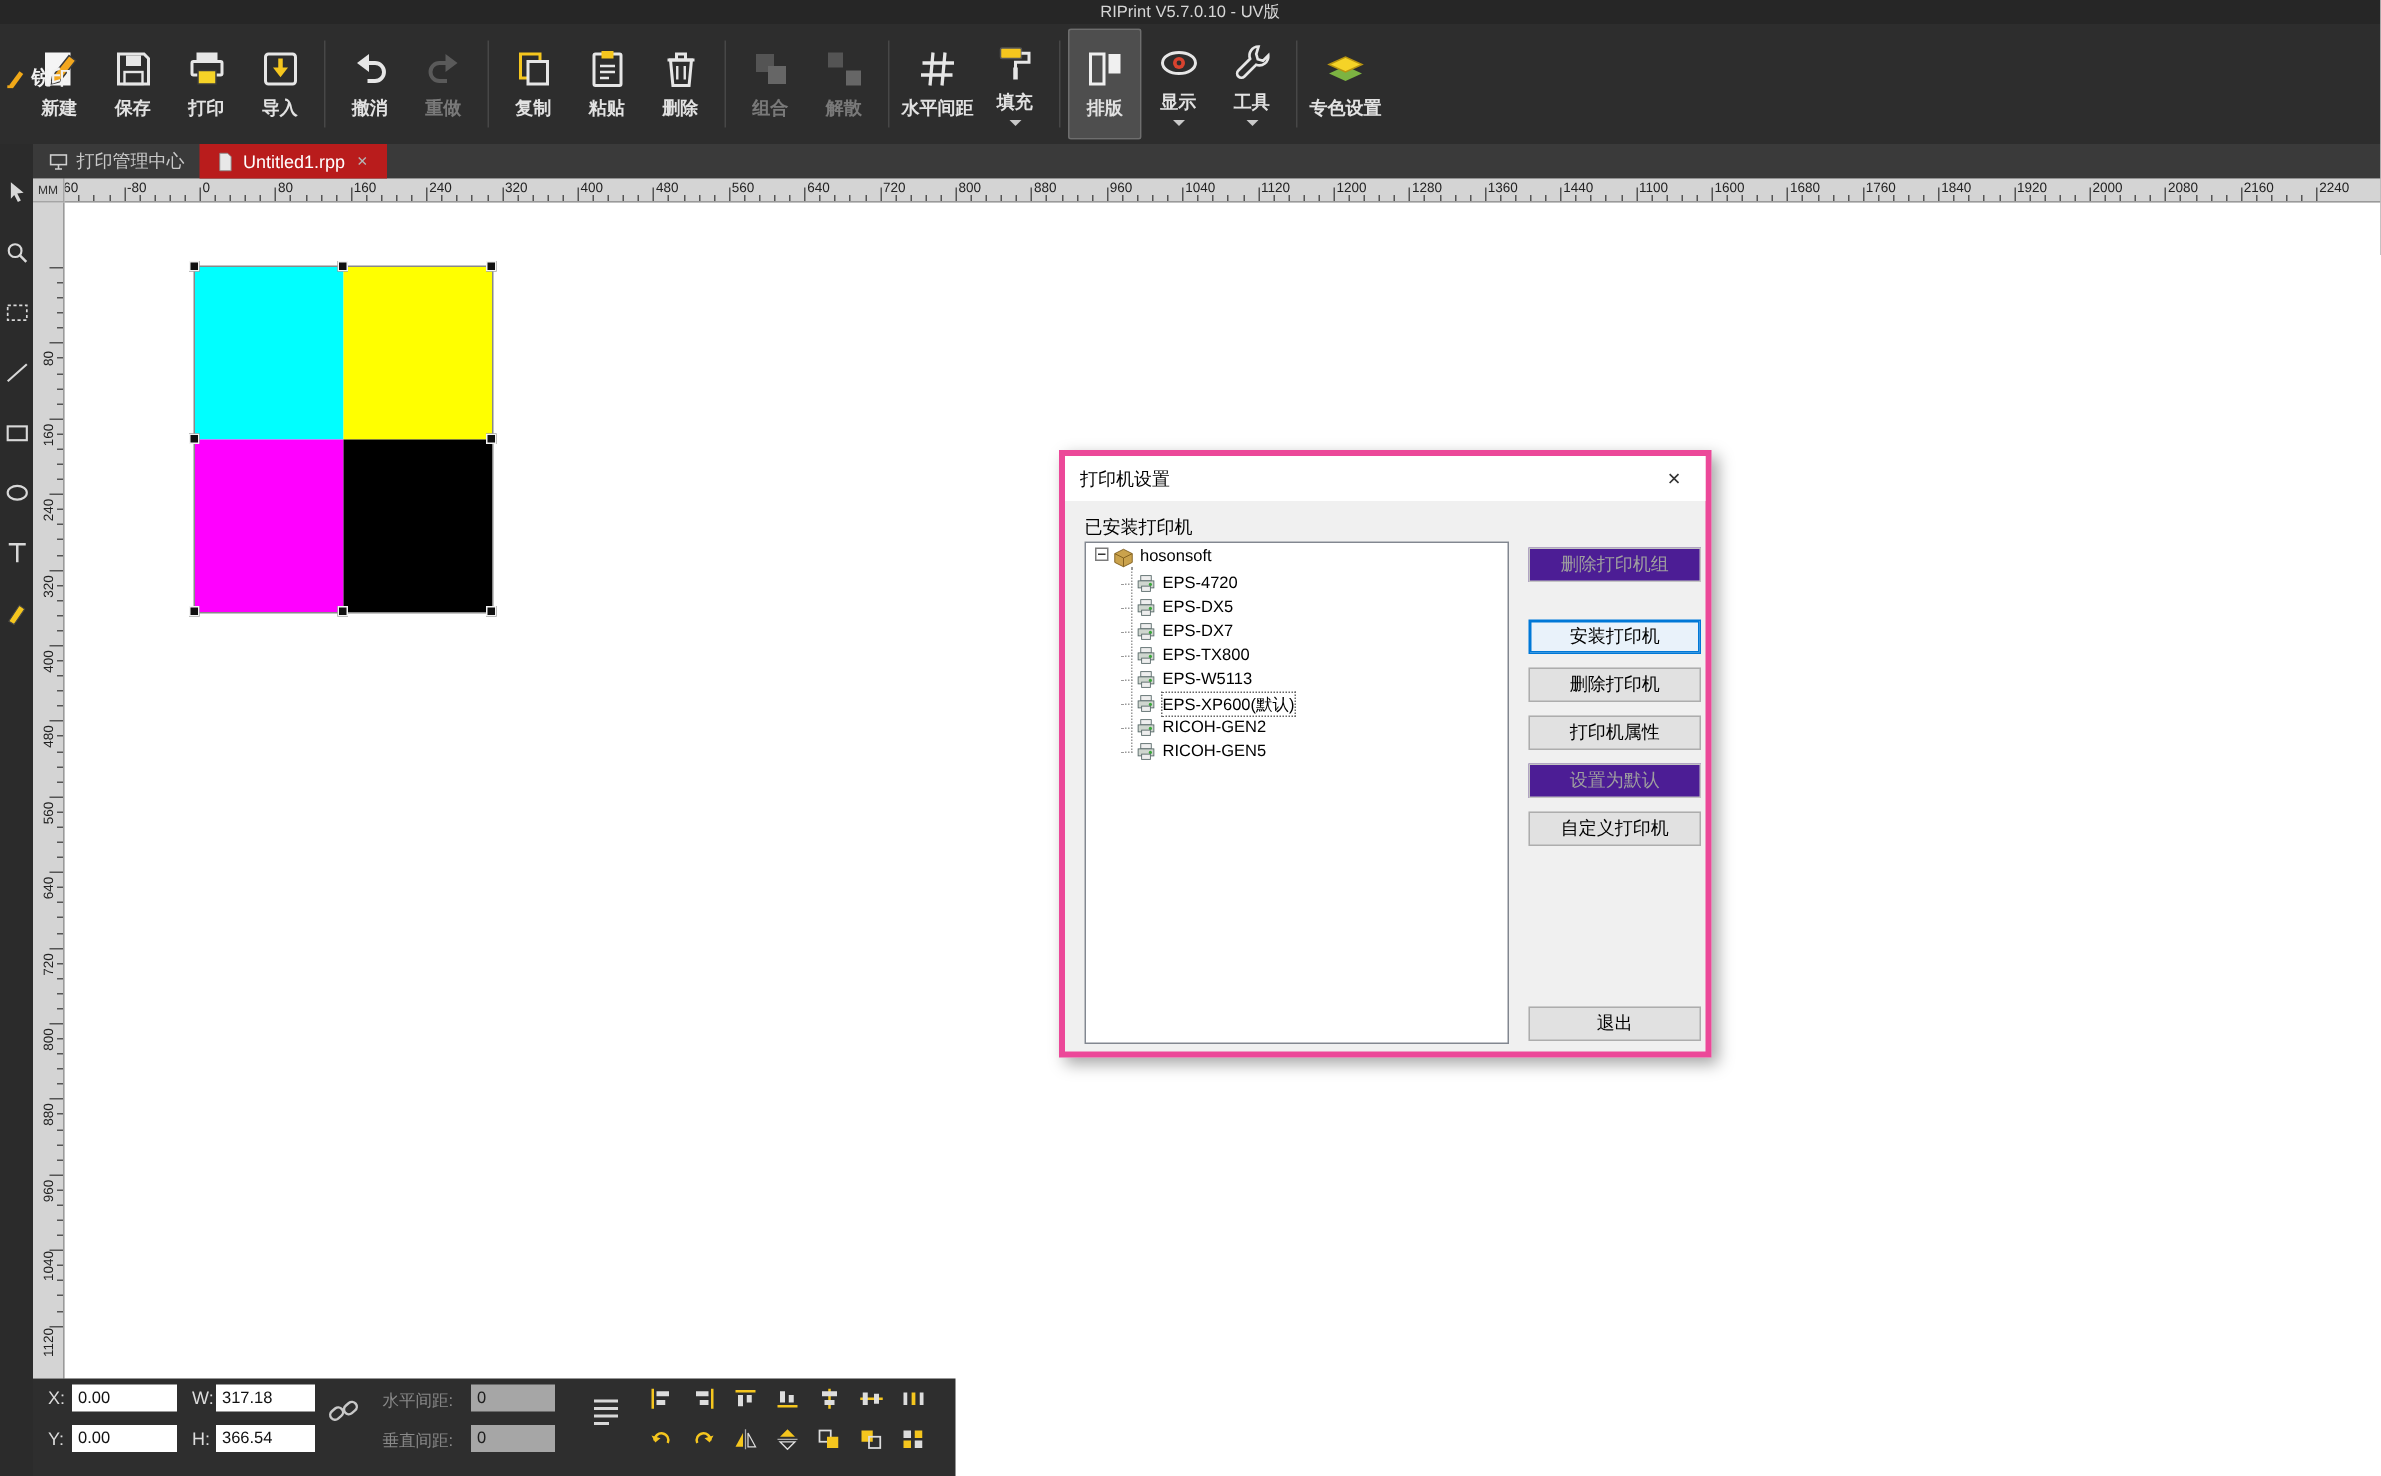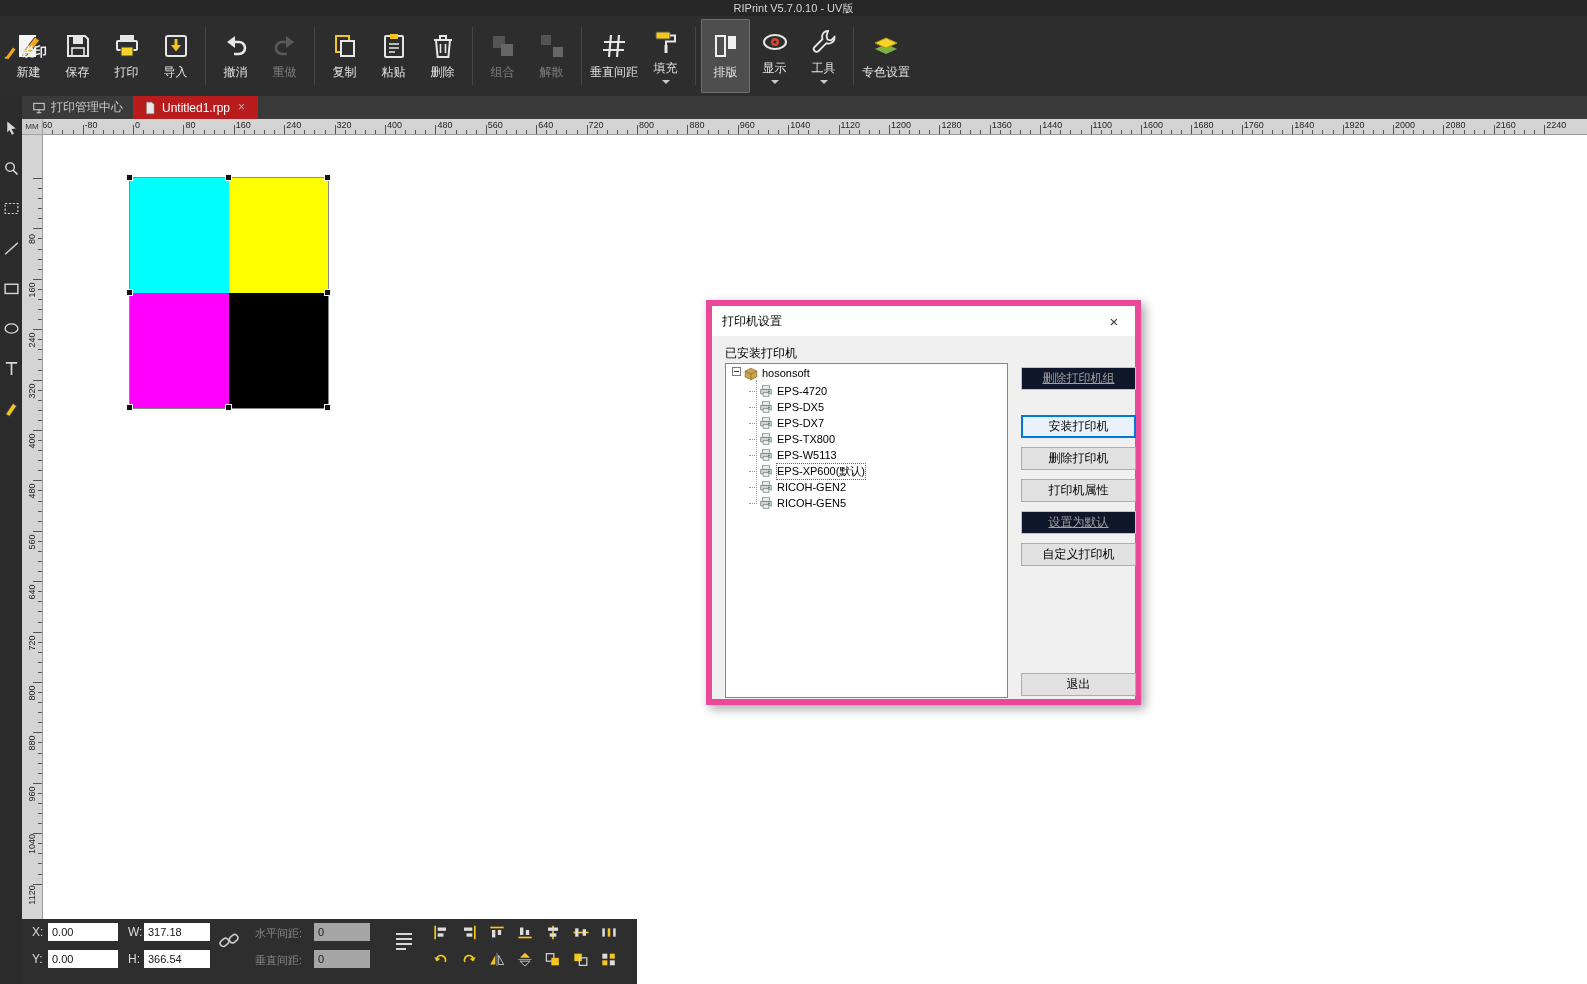--- a/index.html
+++ b/index.html
@@ -8,21 +8,21 @@
 
   
   .titlebar{position:absolute;left:0;top:0;width:100%;height:16px;background:#262626;color:#d6d6d6;
     font-size:11px;text-align:center;line-height:16px;z-index:40;}
   .logo{position:absolute;left:3px;top:0;height:18px;display:flex;align-items:center;gap:3px;
     color:#f2f2f2;font-weight:bold;font-size:13px;z-index:41;margin-top:43px;}
   .logo .icon{width:15px;height:15px;}
 
   
   .toolbar{position:absolute;left:0;top:16px;width:100%;height:80px;background:#2d2d2d;
-    display:flex;align-items:center;padding-left:4px;z-index:30;}
+    display:flex;align-items:center;padding-left:15px;z-index:30;font-weight:bold;}
   .tb-item{min-width:49px;height:74px;display:flex;flex-direction:column;align-items:center;
     justify-content:center;gap:4px;color:#e2e2e2;font-size:12px;padding:0 3px;border-radius:2px;}
   .tb-item .icon{width:28px;height:28px;}
   .tb-item.active{background:#4e4e4e;box-shadow:inset 0 0 0 1px #6e6e6e;}
   .tb-item.disabled{opacity:.42;}
   .tb-sep{width:1px;height:58px;background:#474747;margin:0 5px;flex:0 0 1px;}
   .dd{width:0;height:0;border-left:4px solid transparent;border-right:4px solid transparent;
     border-top:4px solid #c9c9c9;margin-top:-1px;}
 
   
@@ -63,42 +63,42 @@
   .sb-label{position:absolute;color:#dcdcdc;font-size:12px;}
   .sb-label.dim{color:#8a8a8a;font-size:11px;}
   .sb-input{position:absolute;height:18px;border:none;background:#fff;font-size:11px;padding:0 4px;color:#111;outline:none;}
   .sb-input.dim{background:#a6a6a6;color:#1d1d1d;}
   .sb-icon{position:absolute;}
   .sb-btn{position:absolute;width:26px;height:18px;display:flex;align-items:center;justify-content:center;background:transparent;border:none;}
   .sb-btn .icon{width:18px;height:15px;}
 
   
   .dialog{position:absolute;left:706px;top:300px;width:435px;height:405px;background:#f0f0f0;
-    border:6px solid #ec4899;box-shadow:4px 4px 10px rgba(0,0,0,.35);z-index:50;font-size:12px;}
+    border:4px solid #ec4899;box-shadow:4px 4px 10px rgba(0,0,0,.35);z-index:50;font-size:12px;}
   .dlg-title{height:30px;background:#ffffff;display:flex;align-items:center;padding-left:10px;color:#000;}
   .dlg-close{position:absolute;right:1px;top:1px;width:40px;height:28px;display:flex;align-items:center;
     justify-content:center;color:#333;font-size:15px;}
   .dlg-close::before{content:'×';}
   .dlg-label{position:absolute;left:13px;top:39px;color:#000;}
   .tree{position:absolute;left:13px;top:57px;width:283px;height:335px;background:#fff;
     border:1px solid #828790;padding-top:3px;font-size:11px;color:#000;overflow:hidden;}
   .tree-row{height:16px;display:flex;}
   .expander{width:9px;height:9px;border:1px solid #7c7c7c;background:#fff;margin:0 3px 0 6px;position:relative;flex:0 0 9px;}
   .expander::after{content:'';position:absolute;left:1px;right:1px;top:3px;height:1px;background:#333;}
   .tree .icon{width:14px;height:14px;margin-right:4px;flex:0 0 14px;}
   .tree-children{position:relative;}
   .tree-children::before{content:'';position:absolute;left:30px;top:-3px;bottom:7px;border-left:1px dotted #9a9a9a;}
   .tree-child{height:16px;display:flex;align-items:center;padding-left:23px;}
   .tree-child .stub{width:8px;border-top:1px dotted #9a9a9a;margin-right:2px;flex:0 0 8px;}
   .tlabel{white-space:nowrap;}
   .tlabel.focused{outline:1px dotted #666;}
   .dlg-btn{position:absolute;left:309px;width:115px;height:23px;background:#e1e1e1;border:1px solid #adadad;
     font-size:12px;color:#000;display:flex;align-items:center;justify-content:center;}
   .dlg-btn.default{border:1px solid #0078d7;box-shadow:inset 0 0 0 1px #0078d7;background:#e9f2fa;}
-  .dlg-btn.disabled{color:#9f9f9f;border-color:#c3c3c3;background:#0f172a;text-decoration:underline;}
+  .dlg-btn.disabled{color:#9f9f9f;border-color:#c3c3c3;background:#4c1d95;}
 
   .icon svg{width:100%;height:100%;display:block;}
 </style>
 </head>
 <body>
 
 <div id="app">
 
   <div class="titlebar">
     <span>RIPrint V5.7.0.10 - UV版</span>
@@ -222,21 +222,21 @@
         </span>
         <div class="tb-label">解散</div>
       </div>
       <div class="tb-sep"></div>
       <div class="tb-item">
         <span class="icon">
           <svg viewBox="0 0 28 28">
             <path d="M11 3 L9 25 M19 3 L17 25 M4 10 h21 M3 18 h21" stroke="#e6e6e6" stroke-width="2.2" fill="none"></path>
           </svg>
         </span>
-        <div class="tb-label">垂直间距</div>
+        <div class="tb-label">水平间距</div>
       </div>
       <div class="tb-item">
         <span class="icon">
           <svg viewBox="0 0 28 28">
             <rect x="4" y="4" width="14" height="7" rx="1" fill="#f5c61e" stroke="#555"></rect>
             <path d="M18 7.5 h5 v6 h-9 v4" fill="none" stroke="#e6e6e6" stroke-width="2"></path>
             <rect x="12.5" y="17" width="3" height="8" fill="#e6e6e6"></rect>
           </svg>
         </span>
         <div class="tb-label">填充</div>

